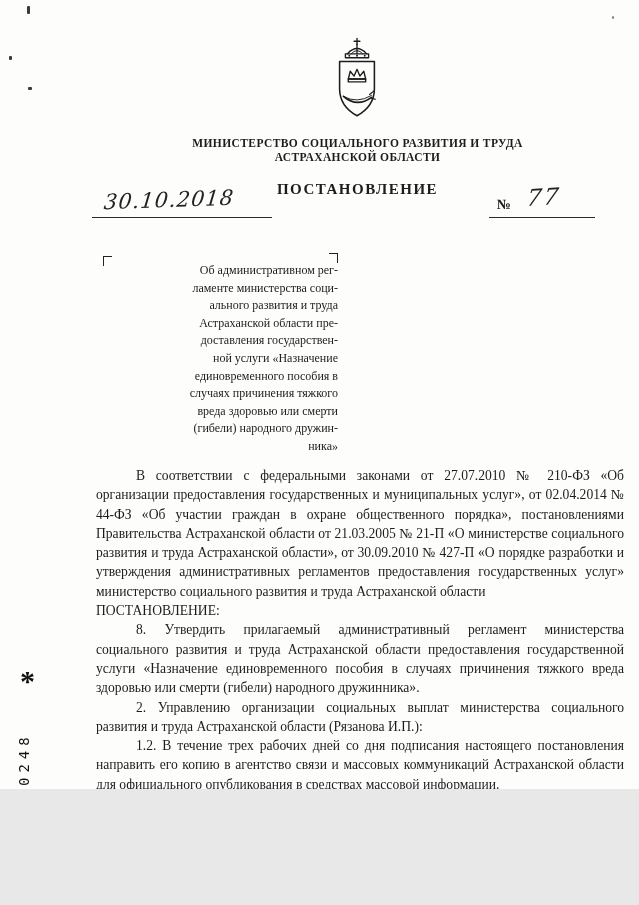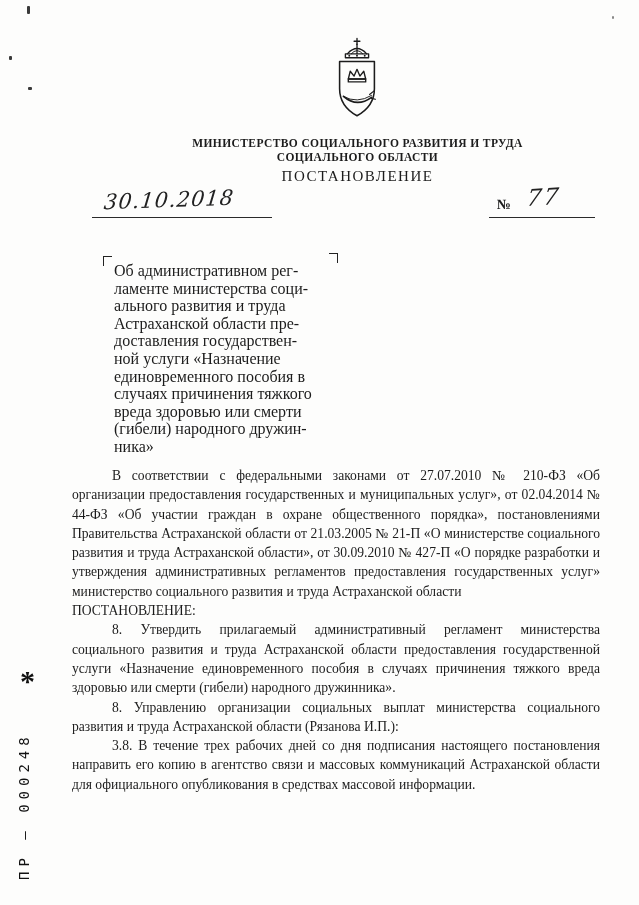--- a/index.html
+++ b/index.html
@@ -1,54 +1,54 @@
 <!DOCTYPE html>
 <html><head>
 <meta charset="utf-8">
 <style>
   html,body{margin:0;padding:0;background:#e8e8e8;}
   .page{
     position:relative;
-    width:639px;height:905px;
+    width:639px;height:789px;
     background:#fdfdfc;
     font-family:"Liberation Serif", serif;
     color:#1c1c1c;
     overflow:hidden;
     margin:0 auto;
   }
   
   .crest{position:absolute;left:328px;top:36px;width:58px;height:86px;}
   
   .header{position:absolute;left:75px;top:136px;width:565px;text-align:center;}
   .ministry-line{font-weight:bold;font-size:11.5px;letter-spacing:.4px;line-height:14px;}
-  .doc-type{font-weight:normal;font-size:15px;letter-spacing:1.5px;margin-top:4px;}
+  .doc-type{font-weight:bold;font-size:15px;letter-spacing:1.5px;margin-top:17px;}
   
   .handwriting{
     font-family:"DejaVu Serif", serif;
     font-style:italic;
     color:#222;
   }
   .date-hw{position:absolute;left:104px;top:188px;font-size:21px;transform:rotate(-2deg) skewX(-8deg);letter-spacing:1px;}
   .date-line{position:absolute;left:92px;top:217px;width:180px;border-bottom:1.6px solid #2a2a2a;}
   .num-label{position:absolute;left:497px;top:197px;font-size:14px;font-weight:bold;}
   .num-hw{position:absolute;left:527px;top:184px;font-size:23px;transform:rotate(-3deg) skewX(-10deg);letter-spacing:2px;}
   .num-line{position:absolute;left:489px;top:217px;width:106px;border-bottom:1.6px solid #2a2a2a;}
   
   .subject{
     position:absolute;left:114px;top:262px;width:224px;
-    font-size:16px;line-height:17.6px;
+    font-size:12px;line-height:17.6px;
     white-space:pre-line;
-    text-align:left;
+    text-align:right;
   }
   .corner{position:absolute;width:8px;height:9px;}
   .corner-tl{left:103px;top:256px;border-top:1.2px solid #222;border-left:1.2px solid #222;}
   .corner-tr{left:329px;top:253px;border-top:1.2px solid #222;border-right:1.2px solid #222;}
   
   .body-text{
-    position:absolute;left:72px;top:466px;width:528px;
+    position:absolute;left:96px;top:466px;width:528px;
     font-size:13.6px;line-height:19.3px;text-align:justify;
   }
   .body-text p{margin:0;}
   .indent{text-indent:40px;}
   
   .margin-asterisk{position:absolute;left:20px;top:664px;font-size:30px;font-weight:bold;color:#111;}
   .reg-code{
     position:absolute;left:16px;top:694px;height:186px;
     writing-mode:vertical-rl;transform:rotate(180deg);
     font-family:"DejaVu Sans Mono", monospace;
@@ -88,21 +88,21 @@
 
         <path d="M16 62 q14 12 29 1" stroke-width="1.8"></path>
         <path d="M16 62 q14 8 29 -1" stroke-width="1"></path>
         <path d="M43 60 l5 -4 M45 64 l4 1" stroke-width="1.2"></path>
       </g>
     </svg>
   </div>
 
   <div class="header">
     <div class="ministry-line">МИНИСТЕРСТВО СОЦИАЛЬНОГО РАЗВИТИЯ И ТРУДА</div>
-    <div class="ministry-line">СОЦИАЛЬНОГО ОБЛАСТИ</div>
+    <div class="ministry-line">АСТРАХАНСКОЙ ОБЛАСТИ</div>
     <div class="doc-type">ПОСТАНОВЛЕНИЕ</div>
   </div>
 
   <div class="date-hw handwriting">30.10.2018</div>
   <div class="date-line"></div>
   <div class="num-label">№</div>
   <div class="num-hw handwriting">77</div>
   <div class="num-line"></div>
 
   <div class="corner corner-tl"></div>
@@ -116,22 +116,22 @@
 единовременного пособия в
 случаях причинения тяжкого
 вреда здоровью или смерти
 (гибели) народного дружин-
 ника»</div>
 
   <div class="body-text">
     <p class="indent">В соответствии с федеральными законами от 27.07.2010 № 210-ФЗ «Об организации предоставления государственных и муниципальных услуг», от 02.04.2014 № 44-ФЗ «Об участии граждан в охране общественного порядка», постановлениями Правительства Астраханской области от 21.03.2005 № 21-П «О министерстве социального развития и труда Астраханской области», от 30.09.2010 № 427-П «О порядке разработки и утверждения административных регламентов предоставления государственных услуг» министерство социального развития и труда Астраханской области</p>
     <p>ПОСТАНОВЛЕНИЕ:</p>
     <p class="indent">8. Утвердить прилагаемый административный регламент министерства социального развития и труда Астраханской области предоставления государственной услуги «Назначение единовременного пособия в случаях причинения тяжкого вреда здоровью или смерти (гибели) народного дружинника».</p>
-    <p class="indent">8. Управлению организации социальных выплат министерства социального развития и труда Астраханской области (Рязанова И.П.):</p>
-    <p class="indent">3.8. В течение трех рабочих дней со дня подписания настоящего постановления направить его копию в агентство связи и массовых коммуникаций Астраханской области для официального опубликования в средствах массовой информации.</p>
+    <p class="indent">2. Управлению организации социальных выплат министерства социального развития и труда Астраханской области (Рязанова И.П.):</p>
+    <p class="indent">1.2. В течение трех рабочих дней со дня подписания настоящего постановления направить его копию в агентство связи и массовых коммуникаций Астраханской области для официального опубликования в средствах массовой информации.</p>
   </div>
 
   <div class="margin-asterisk">*</div>
   <div class="reg-code">ПР — 000248</div>
 
   <div class="speck s1"></div>
   <div class="speck s2"></div>
   <div class="speck s3"></div>
   <div class="speck s4"></div>
 

